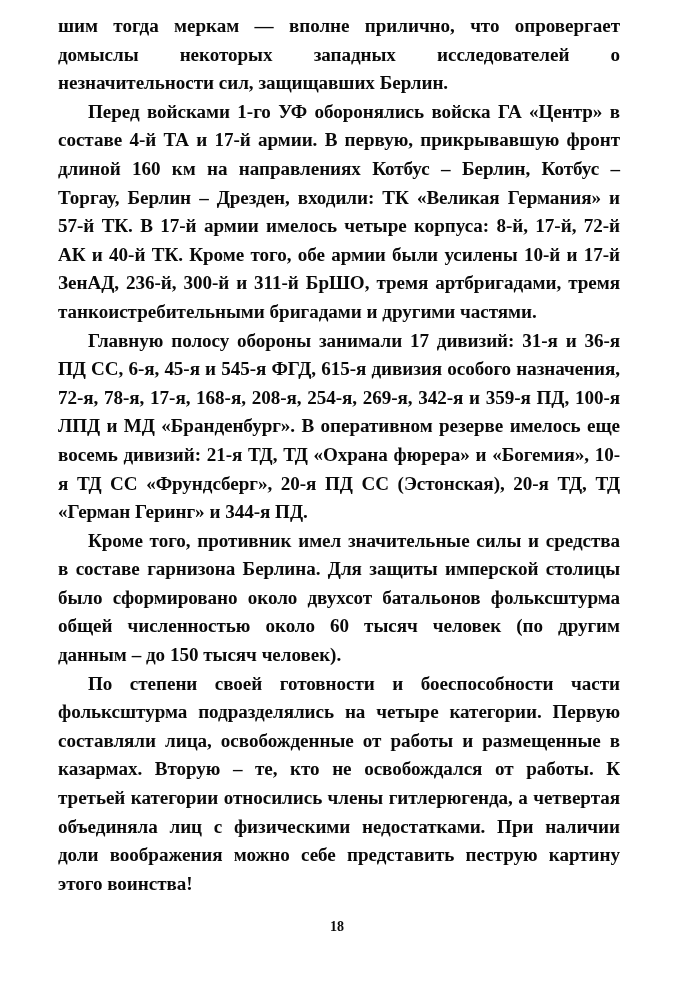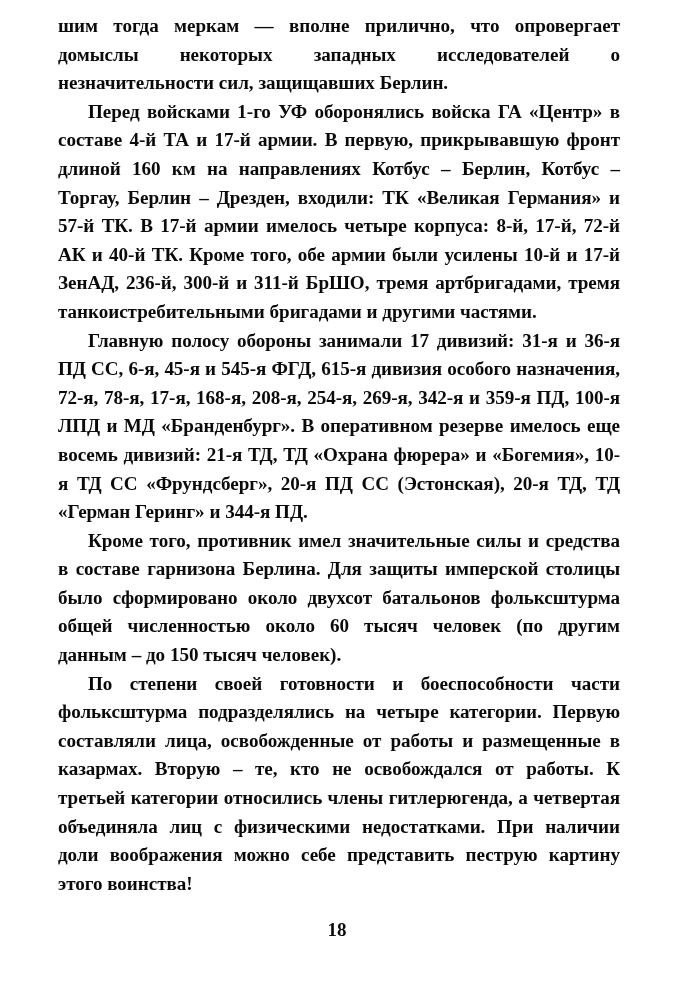--- a/index.html
+++ b/index.html
@@ -46,21 +46,21 @@
   p.para.cont {
     text-indent: 0;
   }
   
   #page-number {
     position: absolute;
     left: 0;
     top: 919px;
     width: 674px;
     text-align: center;
-    font-size: 19px;
+    font-size: 14px;
     font-weight: 600;
     font-family: "Liberation Serif", "DejaVu Serif", serif;
     color: #0a0a0a;
   }
 </style>
 </head>
 <body>
 
 <div id="page">
 

